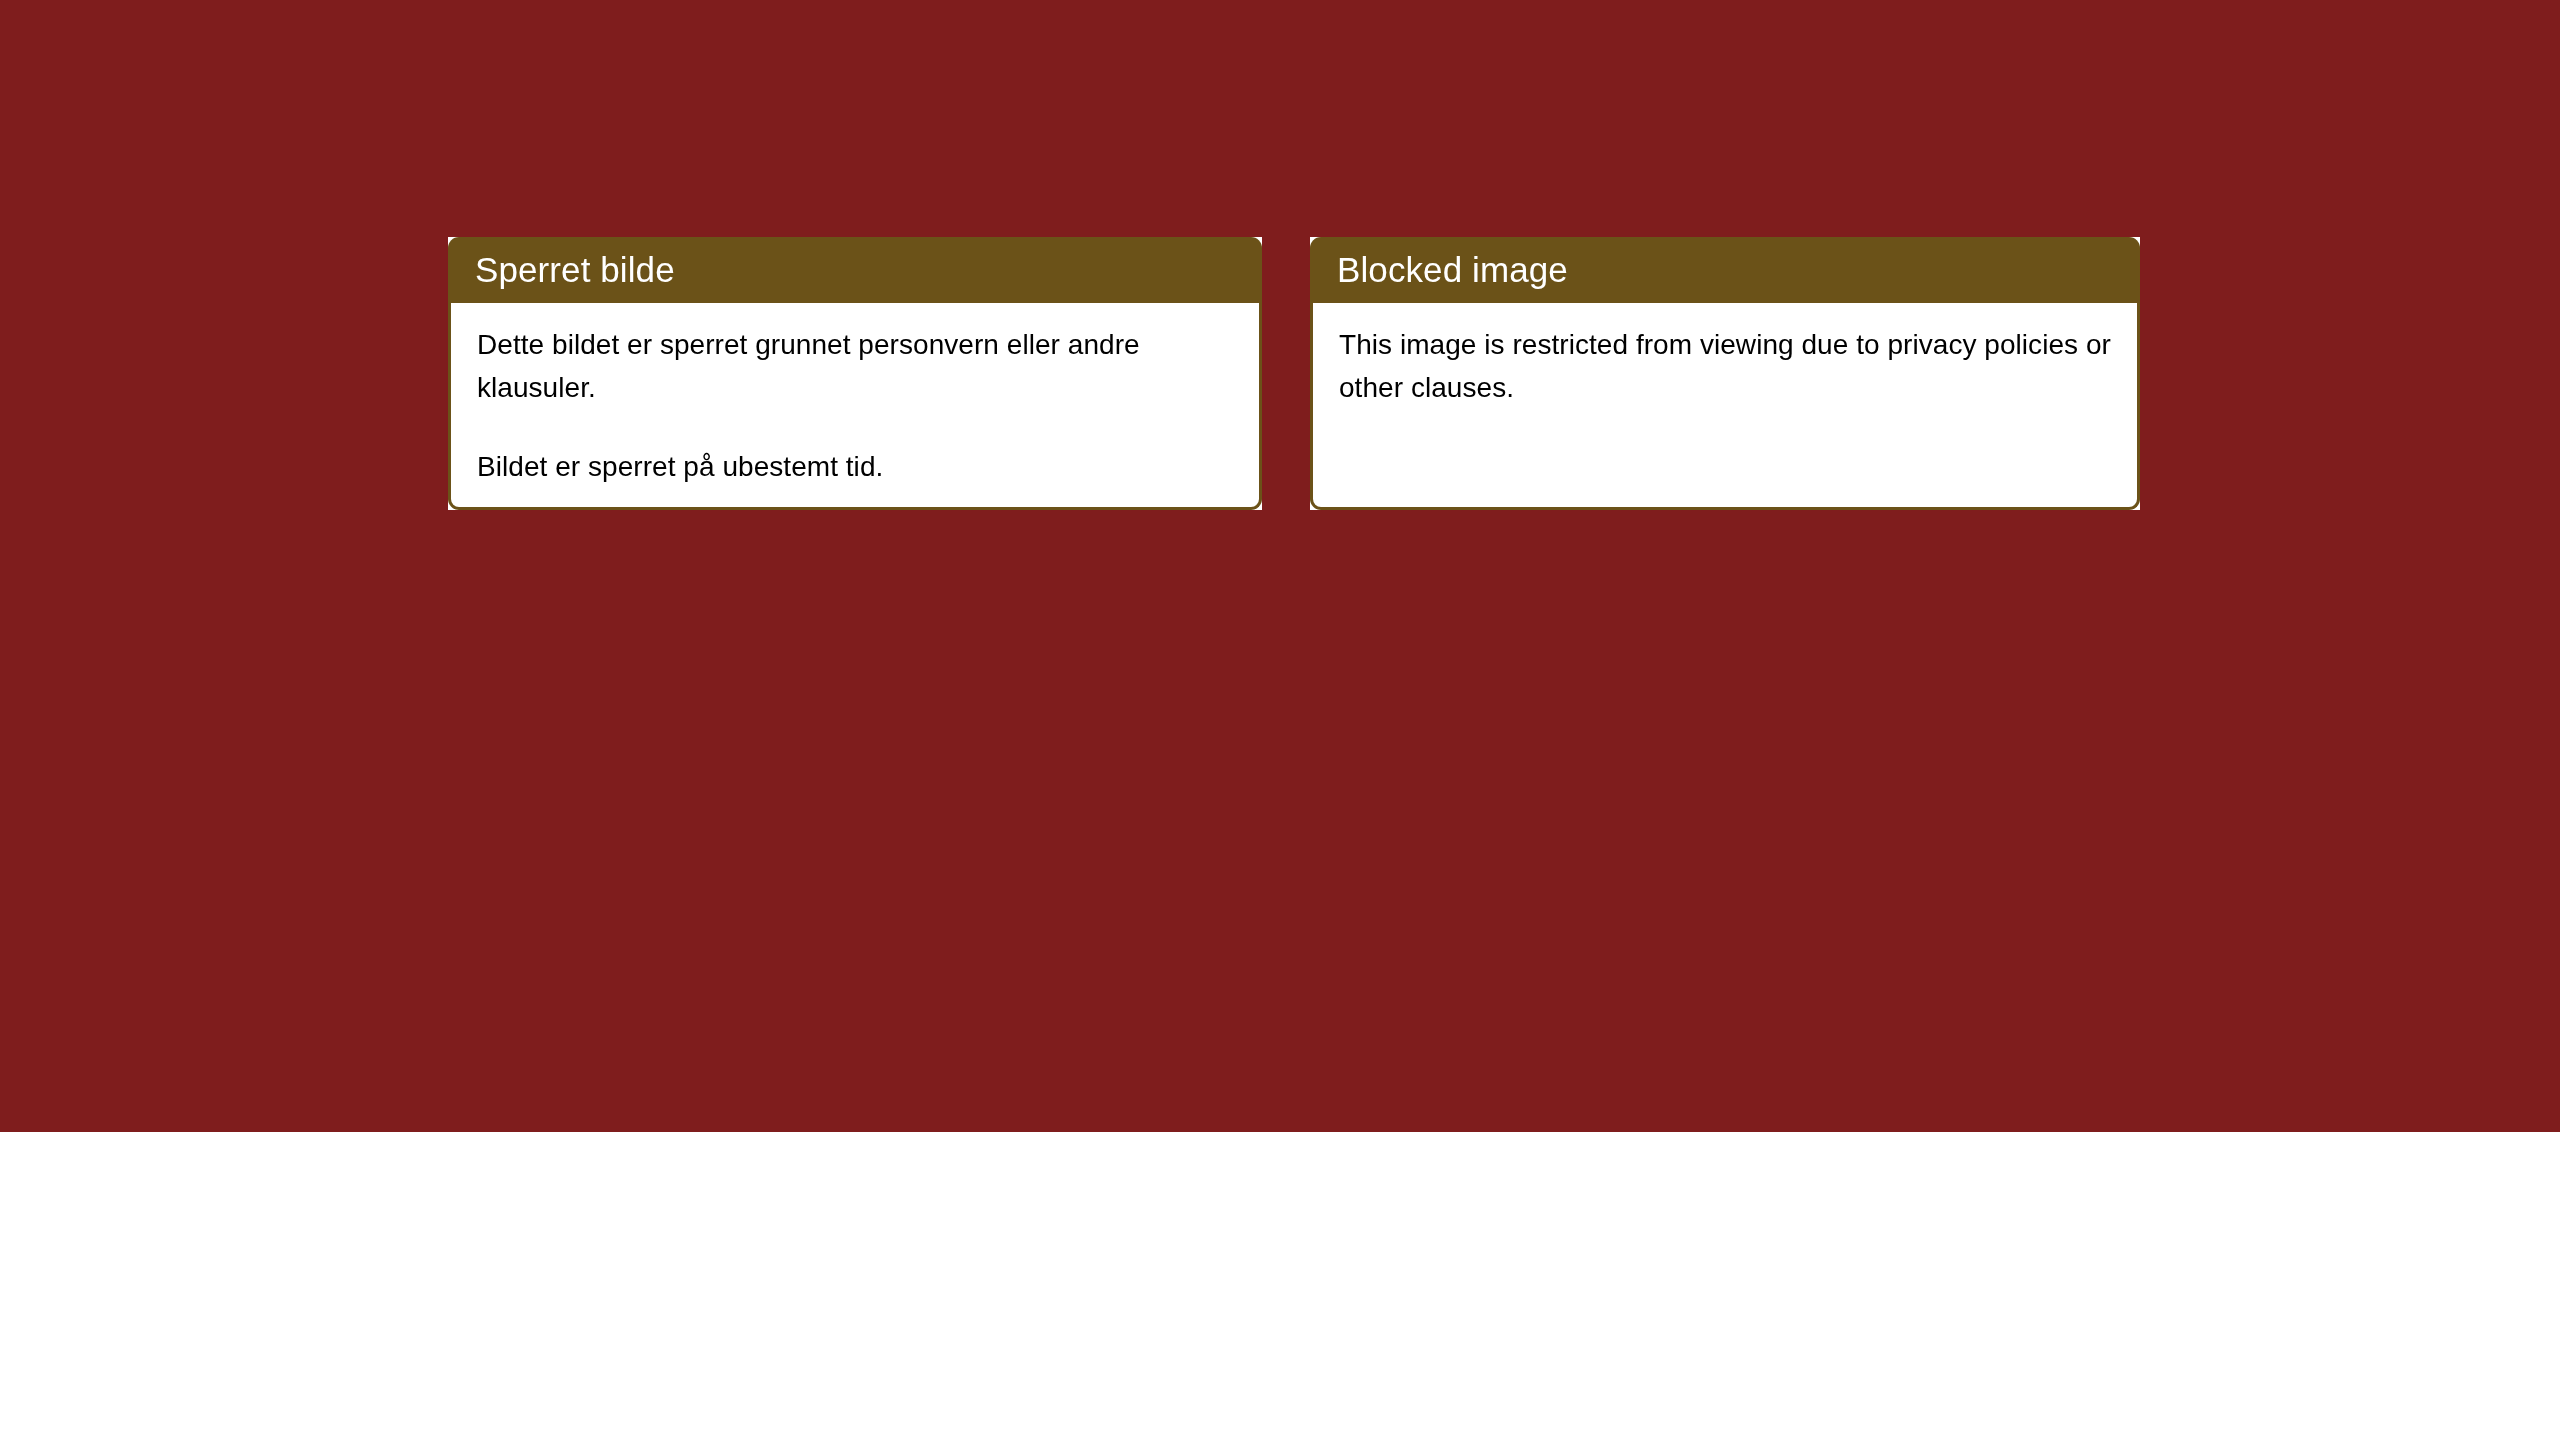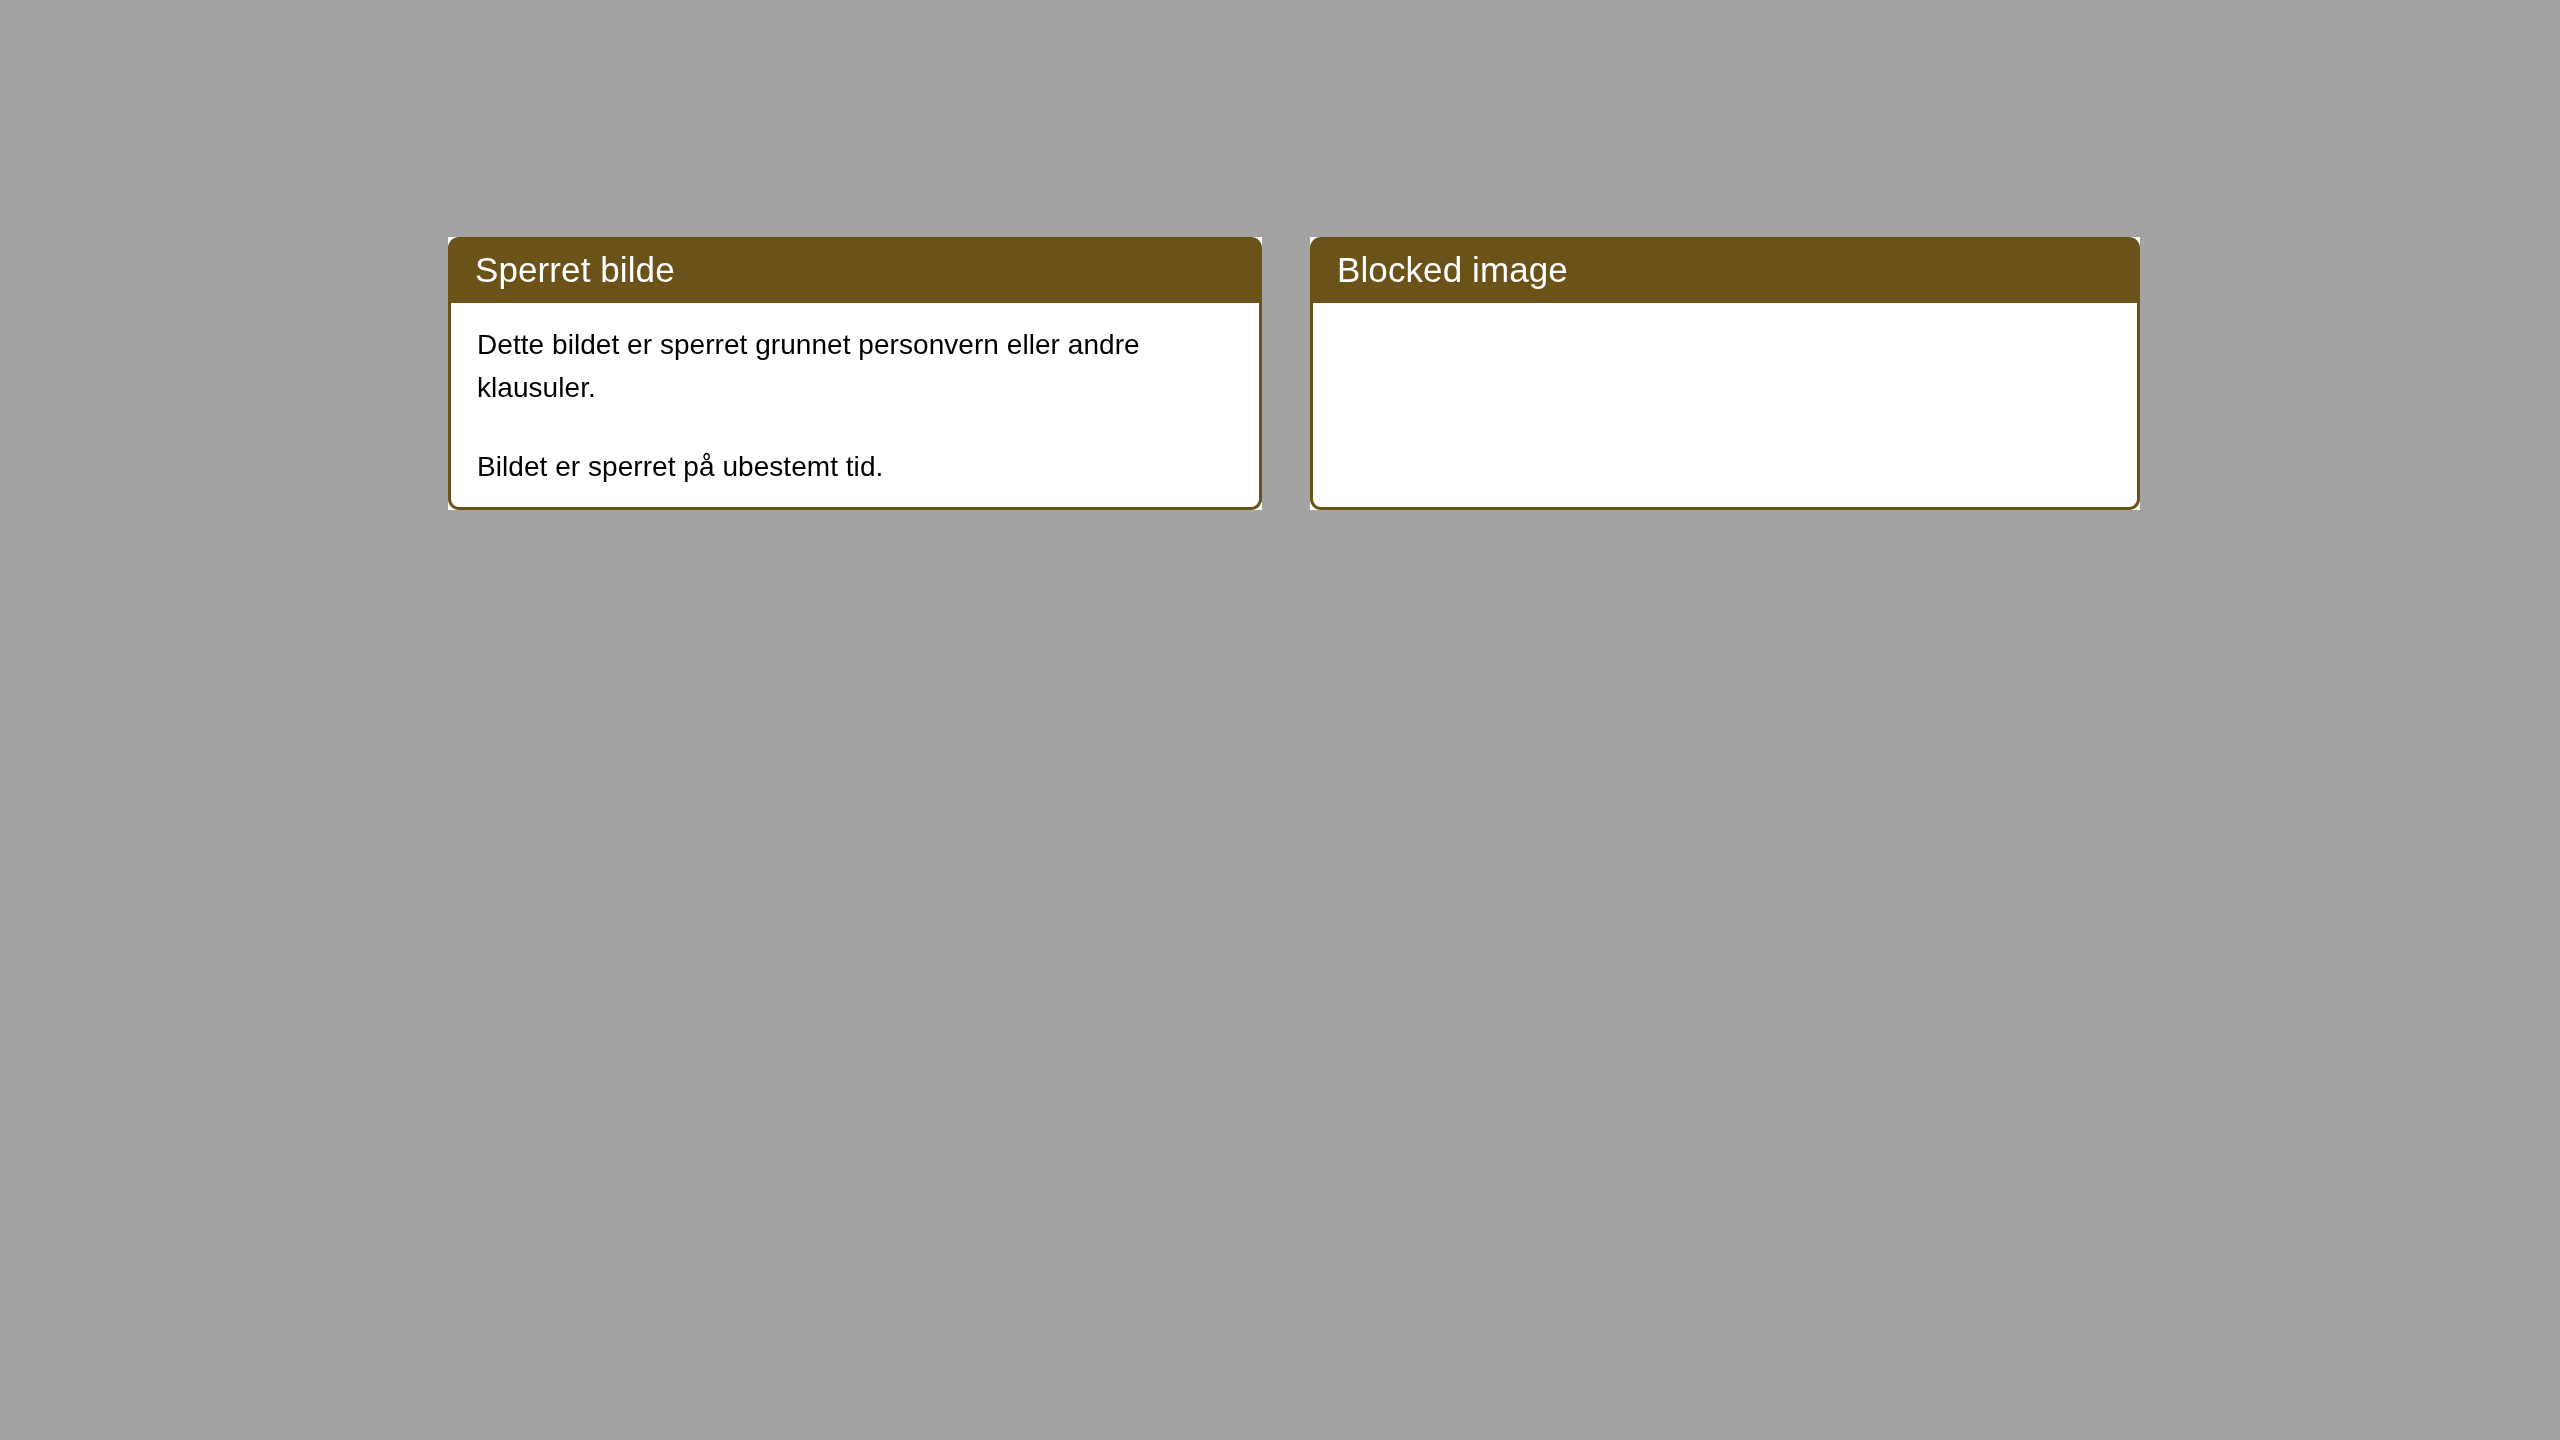--- a/index.html
+++ b/index.html
@@ -11,22 +11,22 @@
     width: 2560px;
     height: 1440px;
     font-family: "Liberation Sans", sans-serif;
     -webkit-font-smoothing: antialiased;
     overflow: hidden;
   }
 
   .stage {
     position: relative;
     width: 2560px;
-    height: 1440px;
-    background: #a3a3a3;
+    height: 1132px;
+    background: #7f1d1d;
   }
 
   .notice-row {
     position: absolute;
     left: 448px;
     top: 237px;
     display: flex;
     flex-direction: row;
     align-items: flex-start;
     gap: 48px;
@@ -107,18 +107,19 @@
         <div class="body-gap"></div>
         <p class="body-text">Bildet er sperret på ubestemt tid.</p>
       </div>
     </section>
 
     <section class="notice-card card-en">
       <header class="card-header">
         <span class="card-title">Blocked image</span>
       </header>
       <div class="card-body">
+        <p class="body-text">This image is restricted from viewing due to privacy policies or other clauses.</p>
         <div class="body-gap"></div>
       </div>
     </section>
 
   </div>
 </div>
 
 </body></html>

